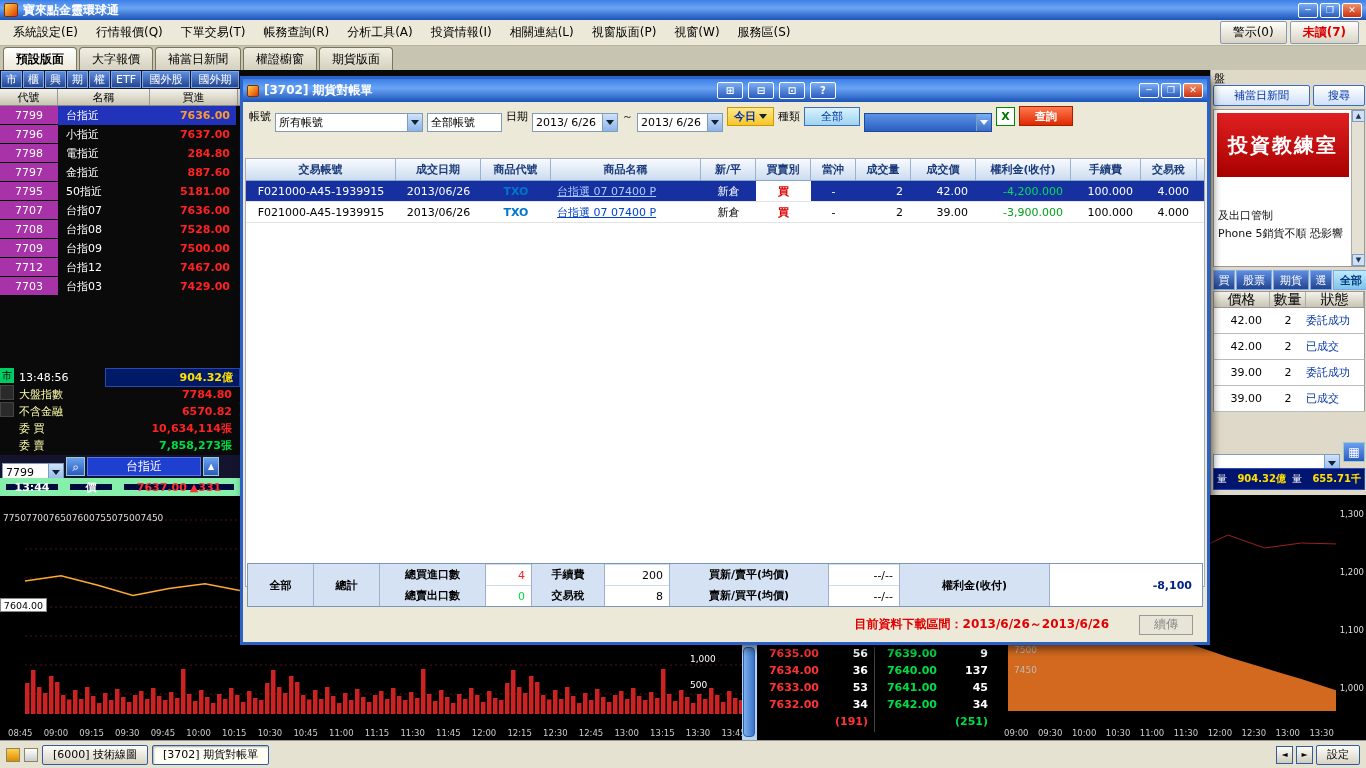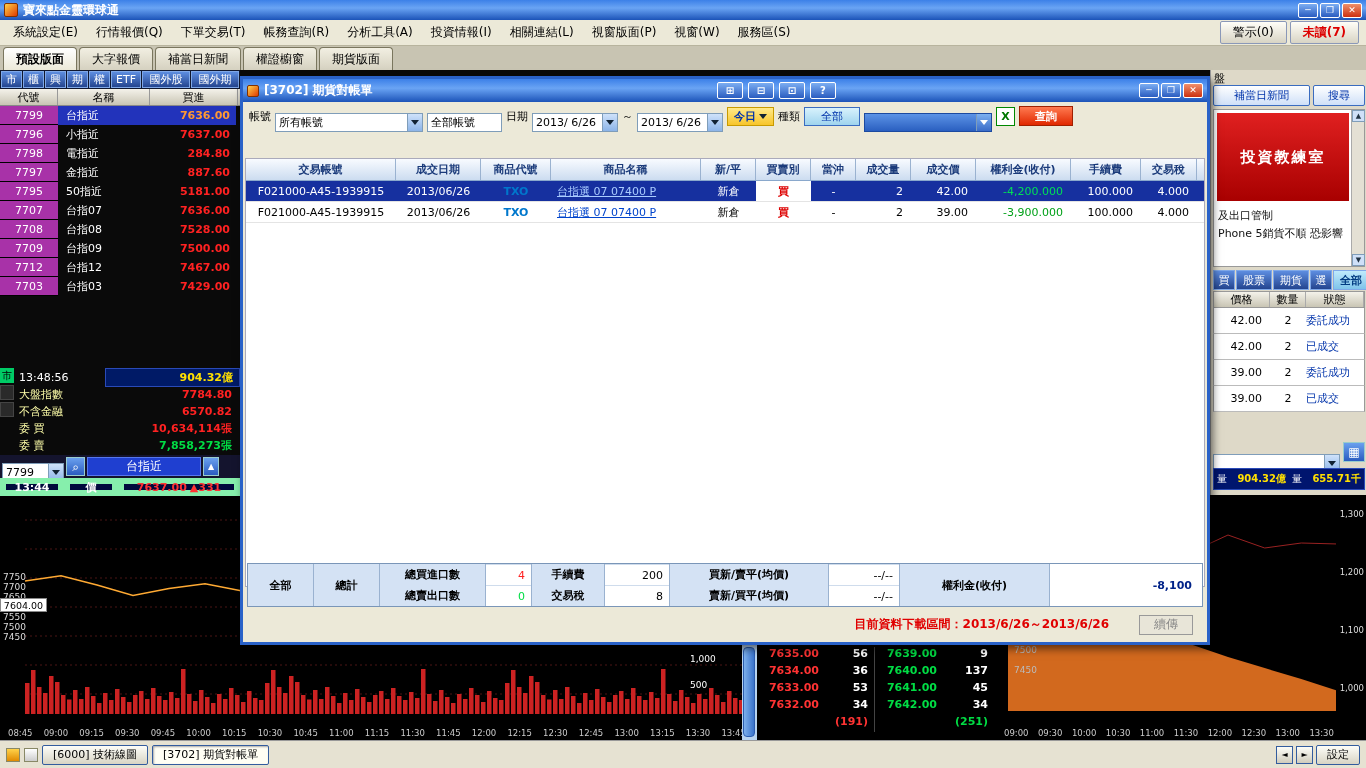--- a/index.html
+++ b/index.html
@@ -67,21 +67,21 @@
   .carr { width:15px; height:100%; background:linear-gradient(#cfe2fa,#8cb4e8); border-left:1px solid #7f9db9; display:flex; align-items:center; justify-content:center; }
   .tri { width:0; height:0; border-left:4px solid transparent; border-right:4px solid transparent; border-top:5px solid #123; }
   .sbtn { width:19px; height:19px; background:linear-gradient(#6aa0ee,#2a5cc0); border:1px solid #9cc; color:#fff; font-size:12px; display:flex; align-items:center; justify-content:center; }
   .symname { width:114px; height:19px; background:#1f3fd0; border:1px solid #5577ee; color:#fff; display:flex; align-items:center; justify-content:center; font-size:12px; }
   .tickrow { position:absolute; left:0; top:408px; width:240px; height:18px; background:#000a3c; display:flex; color:#fff; font-size:11px; }
   .tickrow > div { border:6px solid #86efac; display:flex; align-items:center; justify-content:center;font-weight:bold; }
   .tk-time { width:64px; } .tk-plabel { width:54px; } .tk-price { flex:1; color:#ff3333; font-weight:bold; gap:3px; }
 
   
   .left-chart { position:absolute; left:0; top:426px; width:750px; height:244px; background:#000; }
-  .ylabels { position:absolute; left:3px; top:17px; height:188px; display:flex; flex-direction:column; justify-content:center; }
+  .ylabels { position:absolute; left:3px; top:17px; height:188px; display:flex; flex-direction:row; justify-content:center; }
   .ylabels span { color:#ddd; font-size:9px; }
   .xlabels { position:absolute; left:8px; right:4px; bottom:2px; display:flex; justify-content:space-between; }
   .xlabels span { color:#ccc; font-size:8.5px; }
   .pmarker { position:absolute; left:0; top:102px; width:47px; height:14px; background:#fff; border:1px solid #888; color:#000; font-size:9.5px; display:flex; align-items:center; justify-content:center; }
   .vlab { position:absolute; left:690px; color:#fff; font-size:9px; }
 
   
   .vscroll { position:absolute; left:742px; top:575px; width:15px; height:95px; background:#b8d4f0; }
   .vthumb { position:absolute; left:1px; top:2px; width:12px; height:90px; background:linear-gradient(90deg,#7db0ec,#3a74cc); border-radius:4px; border:1px solid #2a5cb0; }
 
@@ -101,32 +101,32 @@
   .rc-xlabels { position:absolute; left:4px; bottom:2px; width:330px; display:flex; justify-content:space-between; }
   .rc-xlabels span { color:#ccc; font-size:8.5px; }
   .rc-p { position:absolute; left:14px; color:#bbb; font-size:9px; }
 
   
   .rpanel { position:absolute; left:1210px; top:0; width:156px; height:425px; background:#ded9c8; border-left:1px solid #999; }
   .rp-corner { position:absolute; left:3px; top:1px; font-size:11px; }
   .rp-btns { position:absolute; left:2px; top:15px; width:152px; display:flex; gap:3px; }
   .rp-btn { flex:1; height:21px; border:1px solid #3a6cc0; background:linear-gradient(#ffffff,#cfe0f8); color:#0033aa; font-size:11px; display:flex; align-items:center; justify-content:center; border-radius:2px; }
   .rp-news { position:absolute; left:2px; top:39px; width:152px; height:158px; background:#fff; border:1px solid #999; }
-  .rp-ad { position:absolute; left:3px; top:3px; width:132px; height:88px; background:linear-gradient(#e02020,#a80000); color:#fff; font-weight:bold; font-size:15px; display:flex; align-items:center; justify-content:center; letter-spacing:2px; }
+  .rp-ad { position:absolute; left:3px; top:3px; width:132px; height:64px; background:linear-gradient(#e02020,#a80000); color:#fff; font-weight:bold; font-size:20px; display:flex; align-items:center; justify-content:center; letter-spacing:2px; }
   .rp-line { position:absolute; left:4px; font-size:11px; color:#111; white-space:nowrap; }
   .rp-scroll { position:absolute; right:0; top:0; width:13px; height:100%; background:#e4e0d4; border-left:1px solid #aaa; }
   .sarr { width:13px; height:12px; background:#cfe0f8; border:1px solid #7f9db9; font-size:7px; color:#234; display:flex; align-items:center; justify-content:center; }
   .sarr.bot { position:absolute; bottom:0; }
   .rp-tabs { position:absolute; left:2px; top:200px; display:flex; gap:1px; }
   .rp-tabs span { height:20px; background:linear-gradient(#5d8de0,#24458f); border:1px solid #7fa8e8; color:#fff; font-size:11px; display:flex; align-items:center; justify-content:center; }
   .rp-tabs span:nth-child(1),.rp-tabs span:nth-child(4){ width:22px; }
   .rp-tabs span:nth-child(2),.rp-tabs span:nth-child(3),.rp-tabs span:nth-child(5){ width:36px; }
   .rp-tabs span:nth-child(5){ background:linear-gradient(#bfeafc,#7fc4ea); color:#003a80; font-weight:bold; }
   .rp-ohead { position:absolute; left:2px; top:221px; width:152px; height:17px; display:flex; background:linear-gradient(#f4f2ea,#c9c5b4); border:1px solid #999; }
-  .rp-ohead span { font-size:11px; display:flex; align-items:center; justify-content:center; border-right:1px solid #aaa; }
+  .rp-ohead span { font-size:14px; display:flex; align-items:center; justify-content:center; border-right:1px solid #aaa; }
   .rp-ohead span:nth-child(1){width:56px}.rp-ohead span:nth-child(2){width:36px}.rp-ohead span:nth-child(3){width:58px}
   .orow { position:absolute; left:2px; width:152px; height:26px; background:#fff; border-bottom:1px solid #bbb; border-left:1px solid #999; border-right:1px solid #999; display:flex; align-items:center; font-size:11px; }
   .o-price { width:56px; text-align:right; padding-right:8px; }
   .o-qty { width:36px; text-align:center; }
   .o-status { width:58px; color:#0033aa; }
   .rp-combo { position:absolute; left:2px; top:372px; width:152px; display:flex; gap:3px; }
   .rp-vol { position:absolute; left:2px; top:398px; width:152px; height:22px; background:#00156e; border:1px solid #2a4ab8; display:flex; align-items:center; font-size:10px; }
   .rv-lab { color:#fff; padding:0 3px; }
   .rv-val { color:#ffe000; font-weight:bold; flex:1; text-align:right; padding-right:3px; }
 

